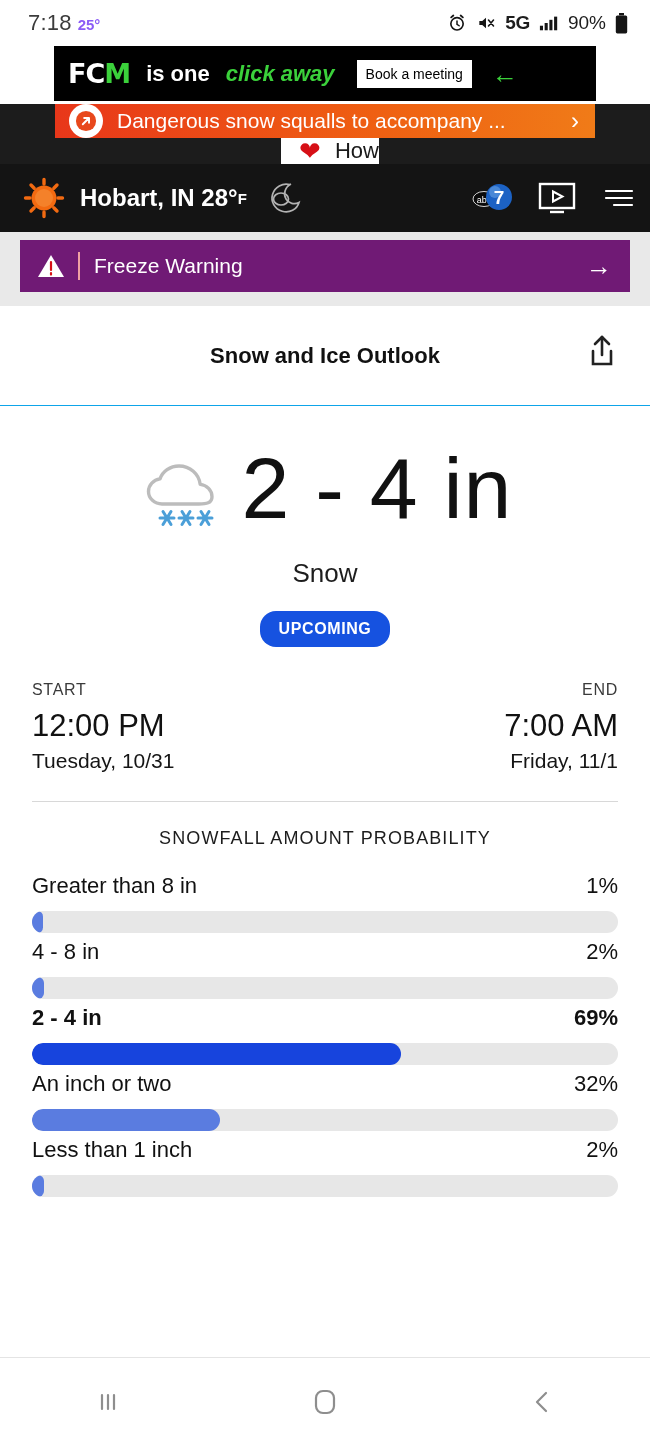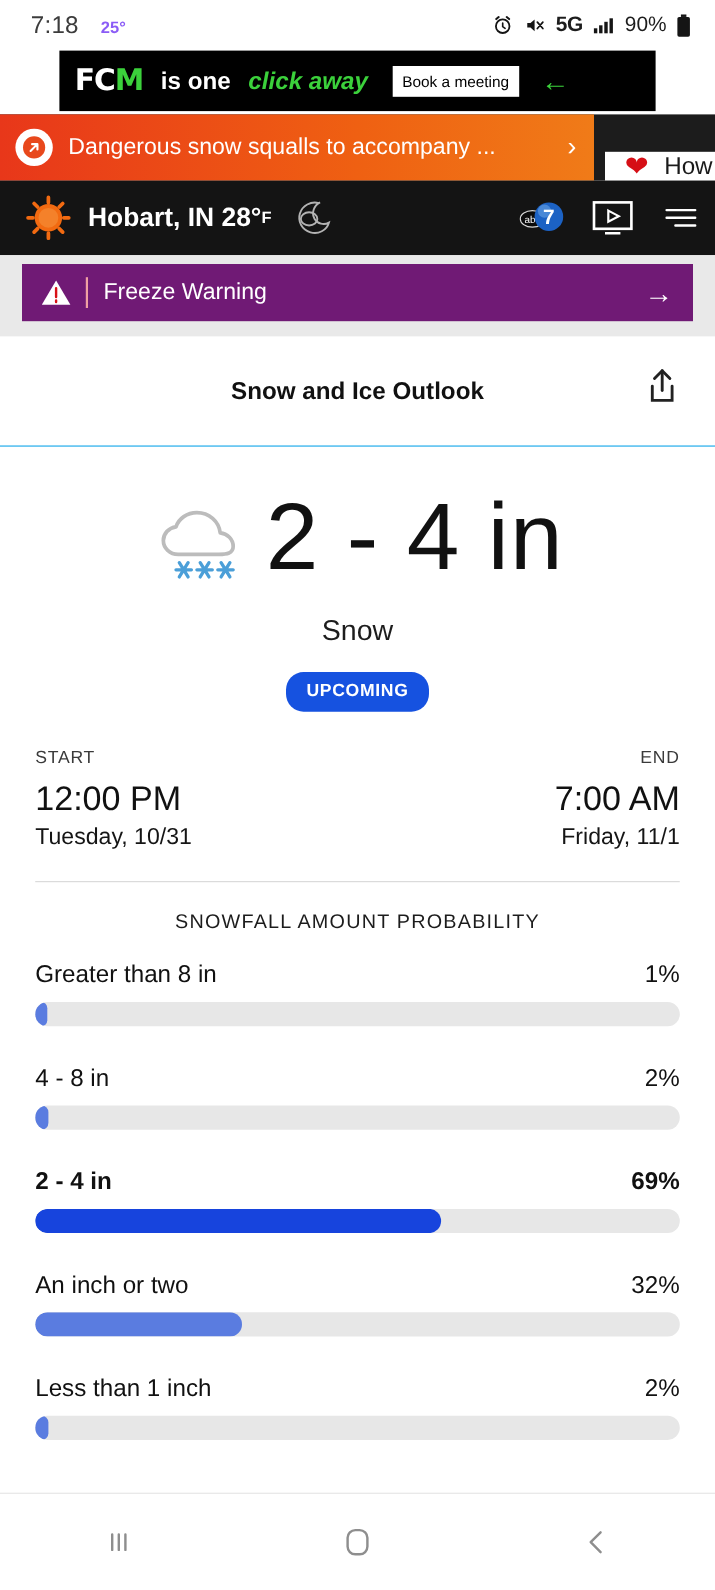--- a/index.html
+++ b/index.html
@@ -11,21 +11,21 @@
   }
   #app { position: relative; width: 650px; height: 1445px; background:#fff; }
 
   
   .statusbar {
     height: 46px; width: 100%;
     display: flex; align-items: center; justify-content: space-between;
     padding: 0 22px 0 28px;
     background: #ffffff;
   }
-  .sb-left { display: flex; align-items: baseline; gap: 20px; }
+  .sb-left { display: flex; align-items: baseline; gap: 6px; }
   .sb-time { font-size: 22px; color: #3c3c3c; font-weight: 400; letter-spacing: .2px; }
   .sb-temp { font-size: 15px; color: #8b5cf6; font-weight: 700; }
   .sb-right { display: flex; align-items: center; gap: 9px; }
   .sb-right .ic { display:flex; align-items:center; }
   .sb-5g { font-size: 19px; font-weight: 700; color: #1d1d1d; letter-spacing:-.3px;}
   .sb-batt { font-size: 19px; font-weight: 400; color: #1d1d1d; }
 
   
   .adwrap { width: 100%; height: 58px; background:#fff; display:flex; justify-content:center; align-items:flex-start; }
   .ad {
@@ -37,21 +37,21 @@
   .ad-logo .g { color:#3bd13b; }
   .ad-txt1 { font-size: 22px; font-weight:700; color:#fff; }
   .ad-txt2 { font-size: 22px; font-weight:700; font-style:italic; color:#3bd13b; }
   .ad-btn {
     background:#fff; color:#000; font-size:14px; font-weight:400;
     padding: 6px 9px; white-space:nowrap; margin-left:6px;
   }
   .ad-arrow { color:#3bd13b; font-size:26px; line-height:1; margin-left:4px;}
 
   
-  .carousel { width:100%; height:60px; background:#1c1c1c; display:flex; align-items:flex-end; }
+  .carousel { width:100%; height:60px; background:#1c1c1c; display:flex; align-items:center;flex-direction:column; }
   .card-alert {
     width: 540px; height:60px;
     background: linear-gradient(90deg,#e8371a 0%, #ef6012 60%, #f07b18 100%);
     display:flex; align-items:center; padding: 0 16px 0 14px; gap:14px;
   }
   .alert-badge {
     width:34px;height:34px;border-radius:50%;background:#fff;
     display:flex;align-items:center;justify-content:center;flex:none;
   }
   .alert-title { flex:1; color:#fff; font-size:21px; white-space:nowrap; overflow:hidden; }
@@ -116,21 +116,21 @@
   .tdate { font-size:21px; color:#151515; margin-top:5px; }
 
   .divider { height:1px; background:#d8d8d8; margin: 28px 32px 0 32px; }
 
   
   .probhead {
     text-align:center; font-size:18px; color:#1c1c1c; letter-spacing:1.1px;
     margin-top:26px;
   }
   .problist { padding: 14px 32px 0 32px; }
-  .prow { margin-top:34px; }
+  .prow { margin-top:6px; }
   .prow:first-child { margin-top:10px; }
   .prow-top { display:flex; justify-content:space-between; align-items:baseline; }
   .plabel { font-size:22px; color:#111; }
   .pval { font-size:22px; color:#111; }
   .prow.hl .plabel, .prow.hl .pval { font-weight:700; }
   .track {
     margin-top:12px; height:22px; background:#e7e7e7; border-radius:11px; overflow:hidden;
   }
   .fill { height:100%; border-radius:11px; background:#5a7ce0; min-width:11px; }
   .prow.hl .fill { background:#1744dd; }

